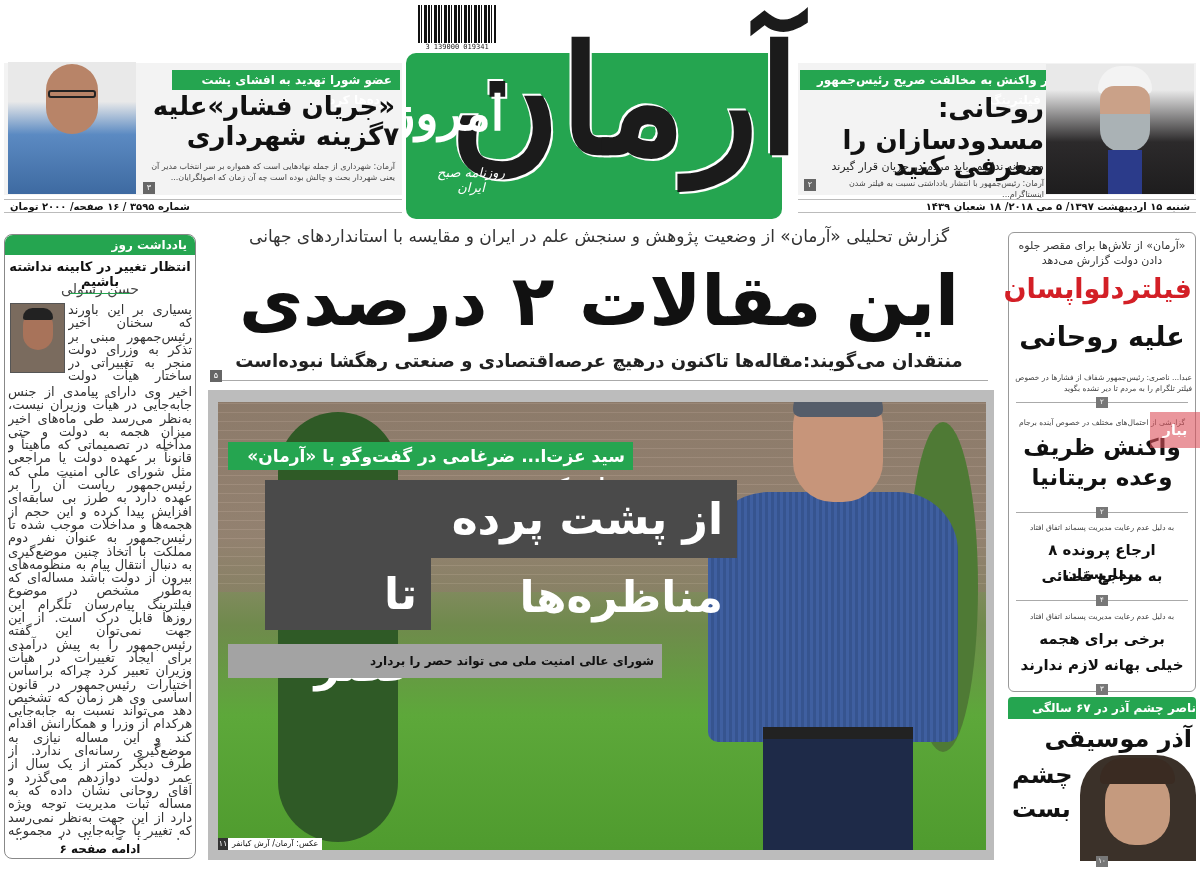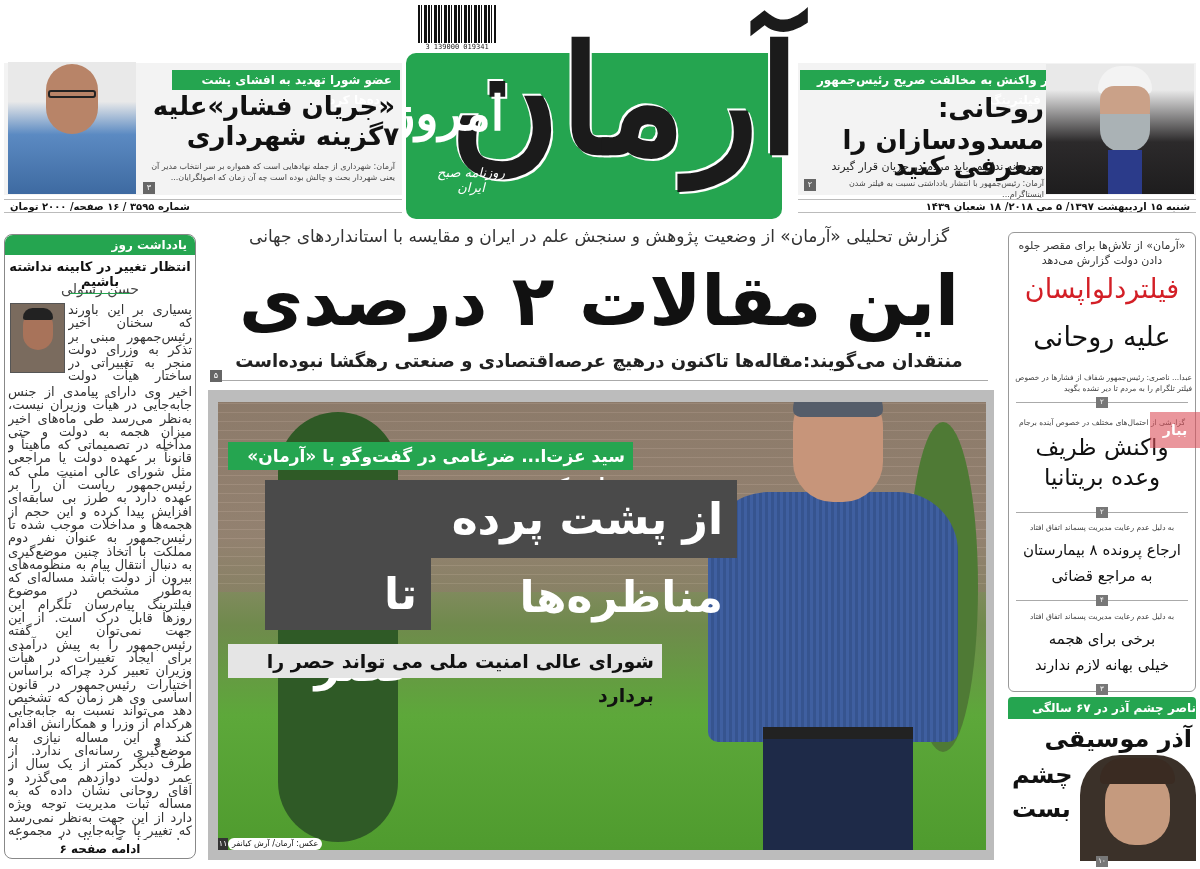--- a/index.html
+++ b/index.html
@@ -106,26 +106,26 @@
     left: 228px; top: 442px; width: 405px; height: 28px;
     background: #25a550; color: #fff; font-size: 17px; font-weight: bold;
     line-height: 28px; text-align: right; padding: 0 8px;
   }
   .photo-headline {
     background: #4a4a4a; color: #fff; font-size: 44px; font-weight: bold;
     line-height: 68px; text-align: right; padding: 0 14px; margin-left: 37px;
   }
   .photo-sub {
     left: 228px; top: 644px; width: 434px; height: 34px;
-    background: #e5e5e5; color: #111; font-size: 19px; font-weight: bold;
+    background: #a3a3a3; color: #111; font-size: 12px; font-weight: bold;
     line-height: 34px; text-align: right; padding: 0 8px;
   }
   .photo-credit {
     left: 228px; top: 838px; background: #fff; color: #111; font-size: 8px;
-    padding: 1px 4px; height: 12px; line-height: 10px; border-radius: 6px;
+    padding: 1px 4px; height: 12px; line-height: 10px;
   }
   .photo-page { left: 218px; top: 838px; width: 10px; height: 12px; background: #333; color: #fff; font-size: 8px; text-align: center; line-height: 12px; }
 
   
   .leftcol {
     left: 4px; top: 234px; width: 192px; height: 625px;
     border: 1px solid #888; border-radius: 8px;
   }
   .leftcol-tag {
     left: 5px; top: 235px; width: 190px; height: 20px; background: #25a550;
@@ -141,21 +141,21 @@
   }
   .body-text {
     font-size: 13px; line-height: 13.3px; text-align: justify; color: #333;
     direction: rtl;
   }
   .continued { left: 8px; top: 842px; width: 184px; font-size: 12px; font-weight: bold; text-align: center; }
 
   
   .rightcol { left: 1008px; top: 232px; width: 188px; height: 460px; border: 1px solid #999; border-radius: 6px; }
   .rc-kicker { font-size: 11px; text-align: center; color: #333; line-height: 15px; }
-  .rc-head { font-size: 22px; font-weight: normal; text-align: center; line-height: 30px; }
+  .rc-head { font-size: 22px; font-weight: bold; text-align: center; line-height: 30px; }
   .rc-red { color: #d31f26; font-size: 27px; }
   .rc-black-lg { font-size: 27px; }
   .rc-small { font-size: 7.5px; text-align: right; color: #444; line-height: 11px; }
   .rc-sep { height: 1px; background: #aaa; }
   .rc-num { width: 12px; height: 11px; background: #777; color: #fff; font-size: 7px; text-align: center; line-height: 11px; }
   .watermark {
     left: 1150px; top: 412px; width: 50px; height: 36px; background: rgba(220,80,90,.6);
     color: #fff; font-size: 14px; font-weight: bold; text-align: center; line-height: 36px;
   }
 

